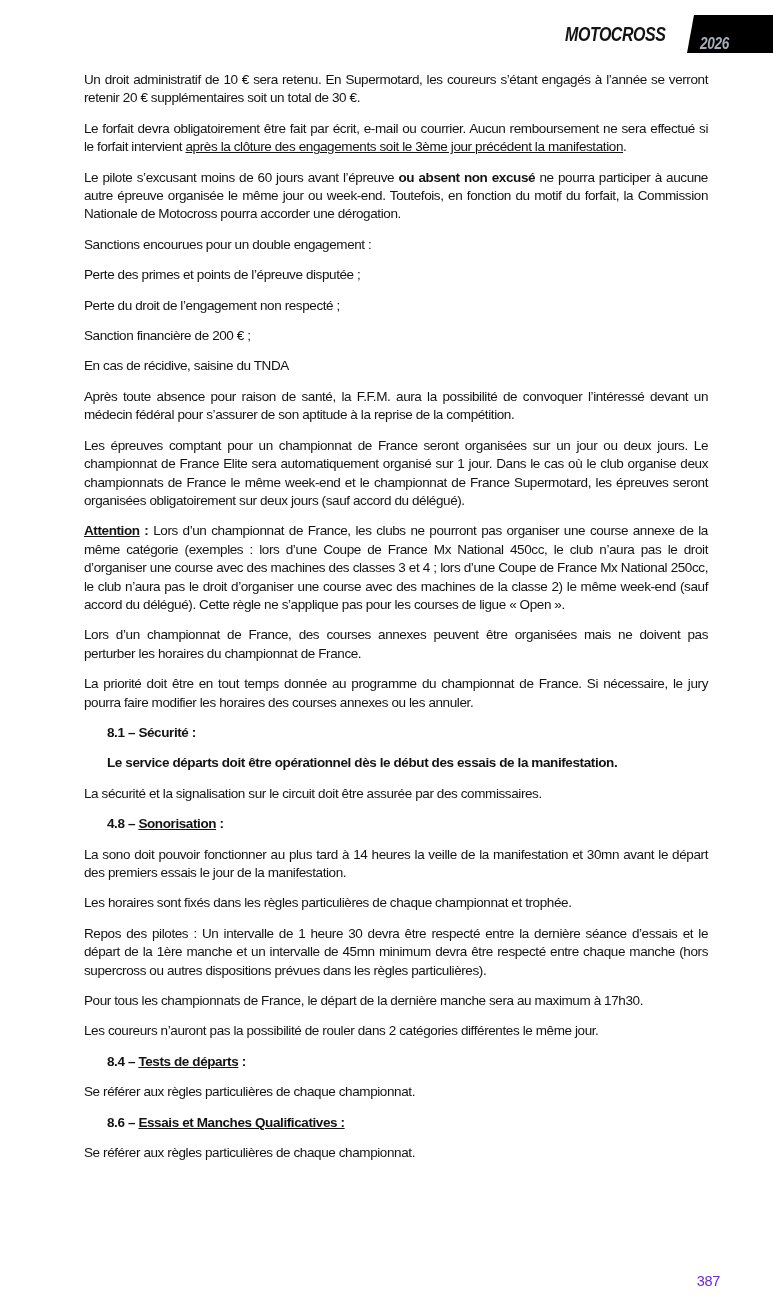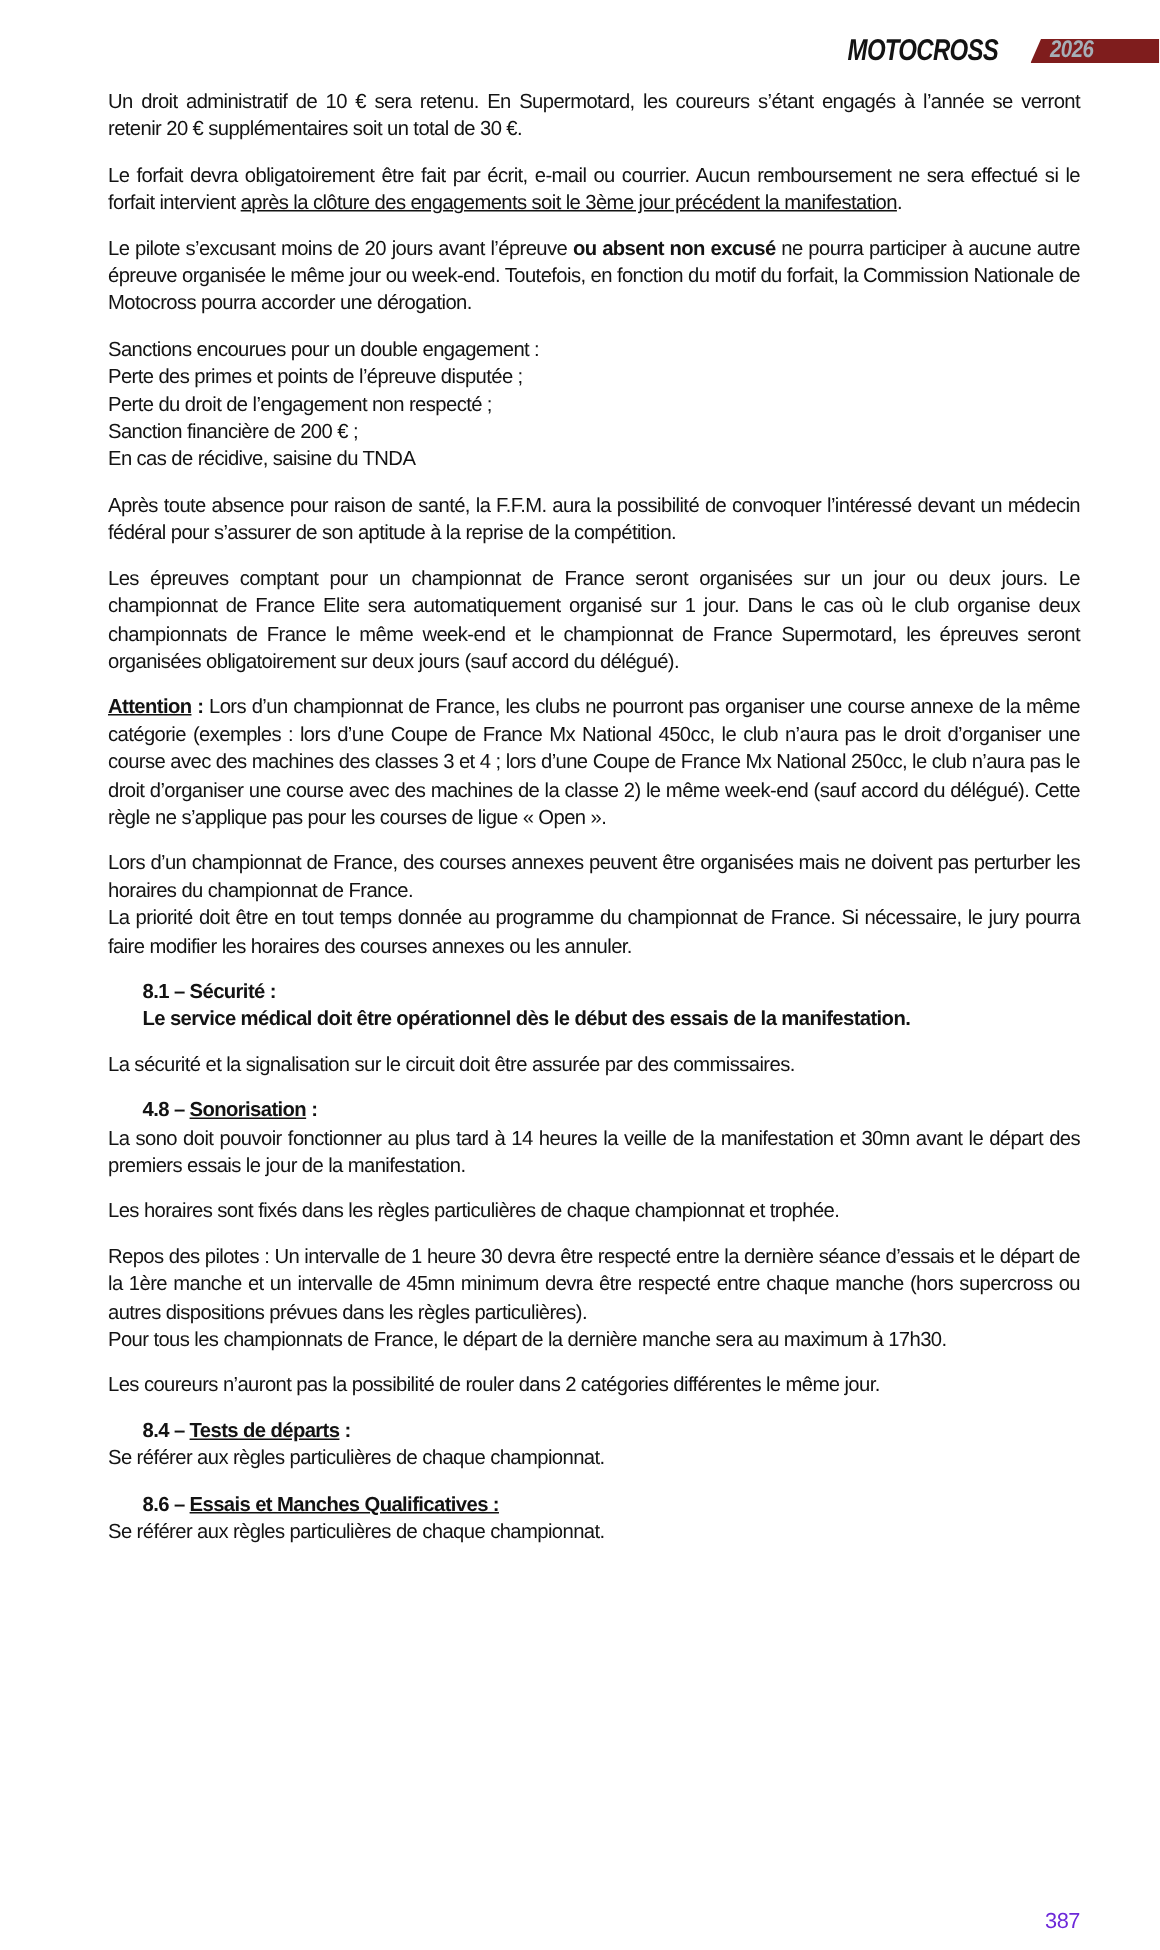--- a/index.html
+++ b/index.html
@@ -27,26 +27,26 @@
     font-style: italic;
     font-weight: bold;
     font-size: 20px;
     letter-spacing: -0.6px;
     transform: scaleX(0.80);
     transform-origin: 100% 50%;
     margin-right: 2px;
     white-space: nowrap;
   }
   .yearbox {
-    height: 16px;
+    height: 38px;
     width: 86px;
-    background: #7f1d1d;
+    background: #000000;
     clip-path: polygon(7px 0, 100% 0, 100% 100%, 0 100%);
     display: flex;
-    align-items: center;
+    align-items: flex-end;
     padding-left: 13px;
   }
   .year {
     display: inline-block;
     font-style: italic;
     font-weight: bold;
     font-size: 16px;
     color: #a6afb7;
     letter-spacing: -0.4px;
     transform: scaleX(0.85);
@@ -56,21 +56,21 @@
 
   
   .content {
     position: absolute;
     left: 72px; top: 59px;
     width: 648px;
     font-size: 13.5px;
     line-height: 18.4px;
     letter-spacing: -0.4px;
   }
-  p { margin: 0; }
+  p { margin: 12px; }
   .block { margin-bottom: 12px; }
   .sec { margin-top: 4px; }
   .just { text-align: justify; }
   .b { font-weight: bold; }
   .u { text-decoration: underline; }
   .indent { padding-left: 23px; }
 
   .pagenum {
     position: absolute;
     right: 53px; top: 1273px;
@@ -98,21 +98,21 @@
     </div>
 
     <div class="block just">
       <p>
         <span>Le forfait devra obligatoirement être fait par écrit, e-mail ou courrier. Aucun remboursement ne sera effectué si le forfait intervient </span><span class="u">après la clôture des engagements soit le 3ème jour précédent la manifestation</span><span>.</span>
       </p>
     </div>
 
     <div class="block just">
       <p>
-        <span>Le pilote s’excusant moins de 20 jours avant l’épreuve </span><span class="b">ou absent non excusé</span><span> ne pourra participer à aucune autre épreuve organisée le même jour ou week-end. Toutefois, en fonction du motif du forfait, la Commission Nationale de Motocross pourra accorder une dérogation.</span>
+        <span>Le pilote s’excusant moins de 60 jours avant l’épreuve </span><span class="b">ou absent non excusé</span><span> ne pourra participer à aucune autre épreuve organisée le même jour ou week-end. Toutefois, en fonction du motif du forfait, la Commission Nationale de Motocross pourra accorder une dérogation.</span>
       </p>
     </div>
 
     <div class="block">
       <p>Sanctions encourues pour un double engagement :</p>
       <p>Perte des primes et points de l’épreuve disputée ;</p>
       <p>Perte du droit de l’engagement non respecté ;</p>
       <p>Sanction financière de 200 € ;</p>
       <p>En cas de récidive, saisine du TNDA</p>
     </div>
@@ -133,21 +133,21 @@
 
     <div class="block">
       <p class="just">Lors d’un championnat de France, des courses annexes peuvent être organisées mais ne doivent pas perturber les horaires du championnat de France.</p>
       <p class="just">La priorité doit être en tout temps donnée au programme du championnat de France. Si nécessaire, le jury pourra faire modifier les horaires des courses annexes ou les annuler.</p>
     </div>
 
     <div class="block sec">
       <p class="b indent">
         <span>8.1 – </span><span>Sécurité</span><span> :</span>
       </p>
-      <p class="b indent">Le service médical doit être opérationnel dès le début des essais de la manifestation.</p>
+      <p class="b indent">Le service départs doit être opérationnel dès le début des essais de la manifestation.</p>
     </div>
 
 
     <div class="block">
       <p>La sécurité et la signalisation sur le circuit doit être assurée par des commissaires.</p>
     </div>
 
     <div class="block sec">
       <p class="b indent">
         <span>4.8 – </span><span class="u">Sonorisation</span><span> :</span>

